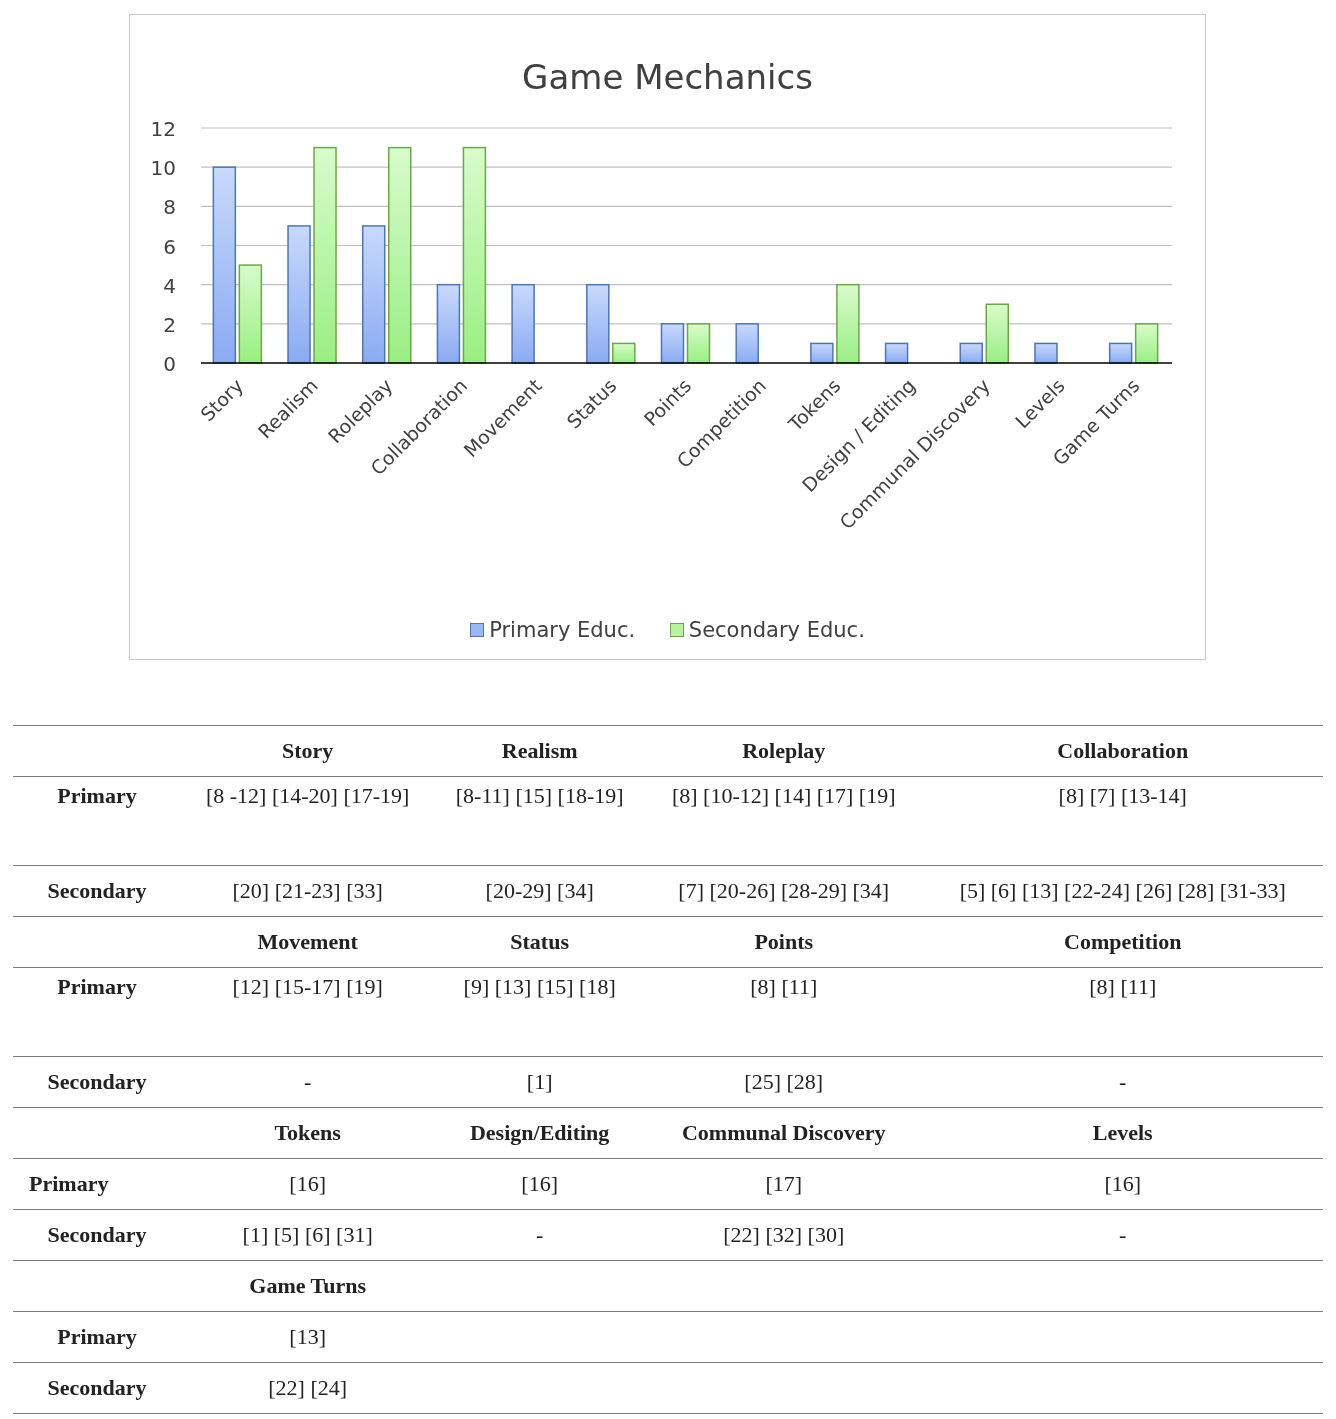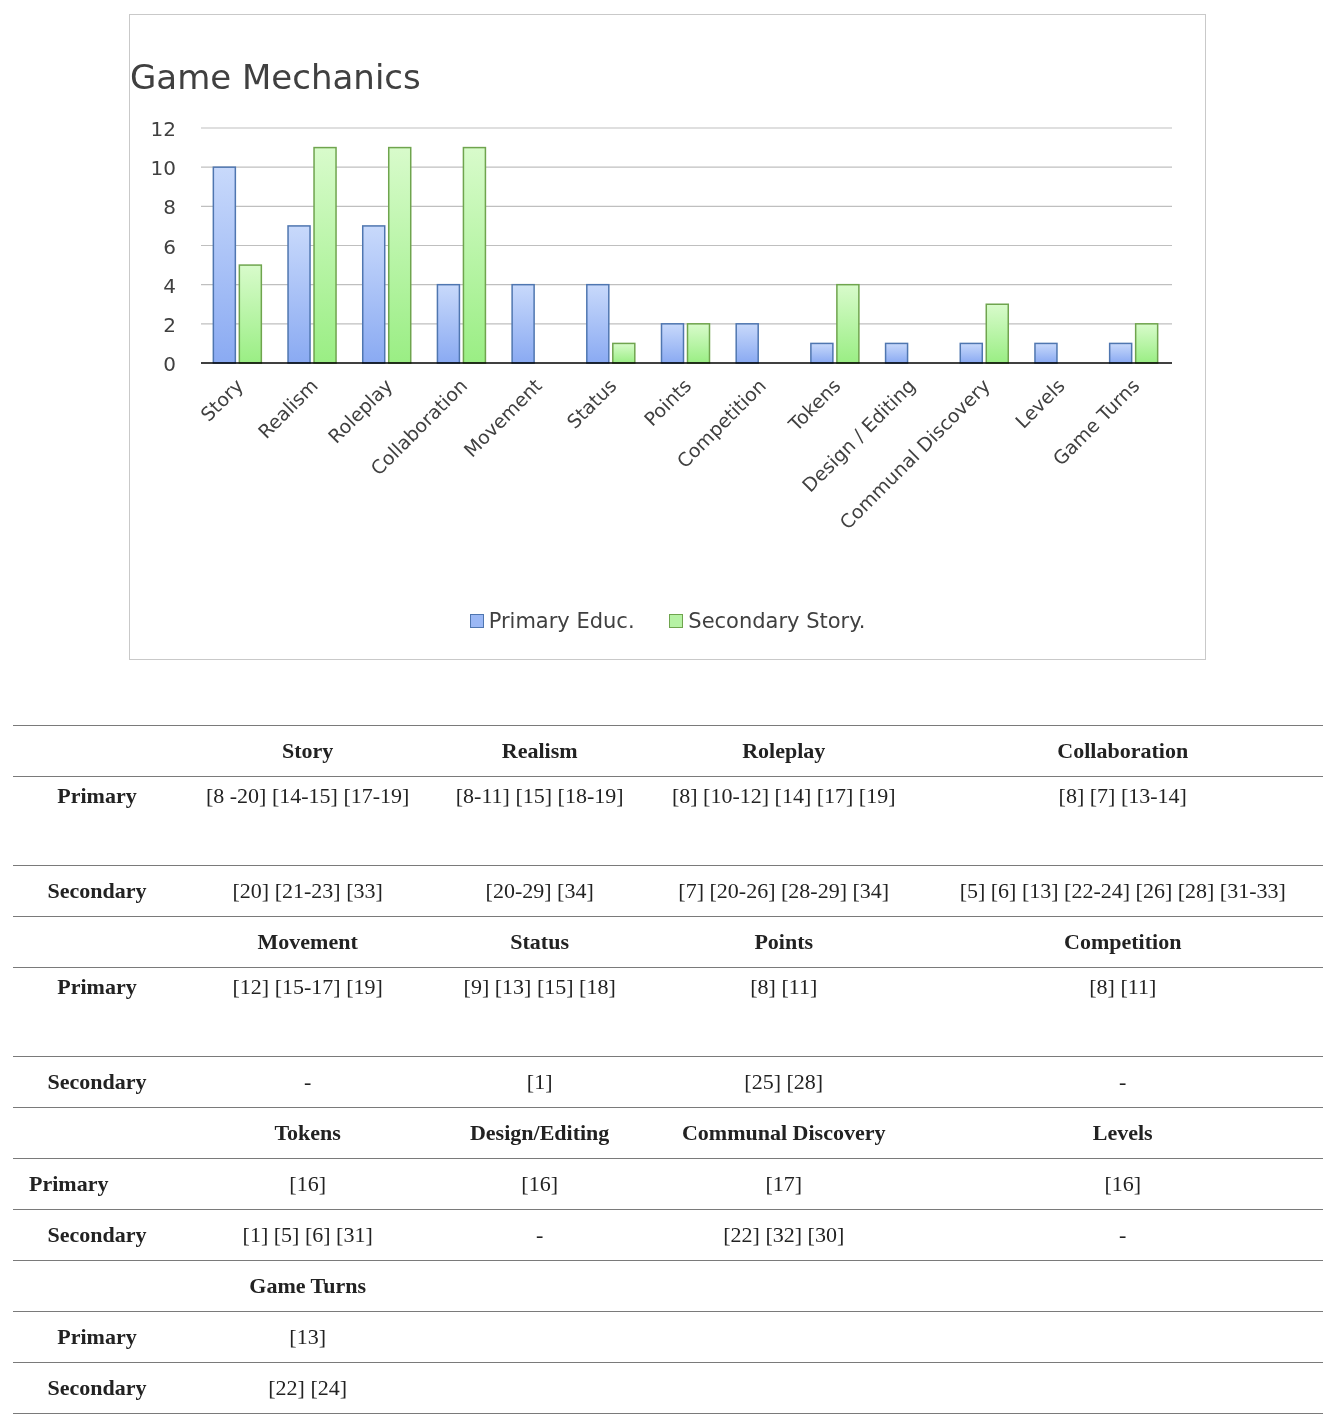--- a/index.html
+++ b/index.html
@@ -2,29 +2,29 @@
 <html><head>
   <meta charset="utf-8">
   <style>
     html, body { margin:0; padding:0; background:#ffffff; }
     body { width:1336px; height:1419px; position:relative; overflow:hidden; }
     .chart-frame {
       position:absolute; left:129px; top:14px; width:1077px; height:646px;
       border:1.5px solid #c9c9c9; box-sizing:border-box; background:#fff;
     }
     .chart-title {
-      position:absolute; left:0; right:0; top:42px; text-align:left;
+      position:absolute; left:0; right:0; top:42px; text-align:center;
       font-family:"DejaVu Sans", sans-serif; font-size:34px; color:#404040;
     }
     svg.plot { position:absolute; left:0; top:0; }
     .legend {
       position:absolute; left:0; right:0; top:586px; text-align:center;
       font-family:"DejaVu Sans", sans-serif; font-size:21px; color:#404040;
     }
-    .legend-item { display:inline-flex; align-items:center; margin:8px 14px; }
+    .legend-item { display:inline-flex; align-items:center; margin:17px 14px; }
     .legend-swatch { width:14px; height:14px; display:inline-block; margin-right:5px; box-sizing:border-box; }
     .sw-primary { background:#9bb8f5; border:1px solid #4f76b0; }
     .sw-secondary { background:#b6f2a4; border:1px solid #6fa44e; }
 
     table.refs {
       position:absolute; left:13px; top:725px; width:1310px;
       border-collapse:collapse;
       font-family:"Liberation Serif", "DejaVu Serif", serif; font-size:22px; color:#222;
     }
     table.refs td { text-align:center; border-bottom:1.5px solid #7a7a7a; padding:0 4px; white-space:nowrap; }
@@ -102,38 +102,38 @@
       <text x="1010.6538461538462" y="372" text-anchor="end" transform="rotate(-45 1010.6538461538462 372)" font-family="DejaVu Sans, sans-serif" font-size="19" fill="#404040">Game Turns</text>
       <line x1="71" x2="1042" y1="348" y2="348" stroke="#000" stroke-width="1.5"></line>
     </svg>
   <div class="legend">
     <span class="legend-item">
       <span class="legend-swatch sw-primary"></span>
       <span>Primary Educ.</span>
     </span>
     <span class="legend-item">
       <span class="legend-swatch sw-secondary"></span>
-      <span>Secondary Story.</span>
+      <span>Secondary Educ.</span>
     </span>
   </div>
 </div>
 
 <table class="refs">
   <tbody>
 
     <tr class="head top-border">
       <td class="rowlabel"></td>
       <td>Story</td>
       <td>Realism</td>
       <td>Roleplay</td>
       <td>Collaboration</td>
     </tr>
     <tr class="prim tall">
       <td class="rowlabel">Primary</td>
-      <td>[8 -20] [14-15] [17-19]</td>
+      <td>[8 -12] [14-20] [17-19]</td>
       <td>[8-11] [15] [18-19]</td>
       <td>[8] [10-12] [14] [17] [19]</td>
       <td>[8] [7] [13-14]</td>
     </tr>
     <tr class="sec">
       <td class="rowlabel">Secondary</td>
       <td>[20] [21-23] [33]</td>
       <td>[20-29] [34]</td>
       <td>[7] [20-26] [28-29] [34]</td>
       <td>[5] [6] [13] [22-24] [26] [28] [31-33]</td>

